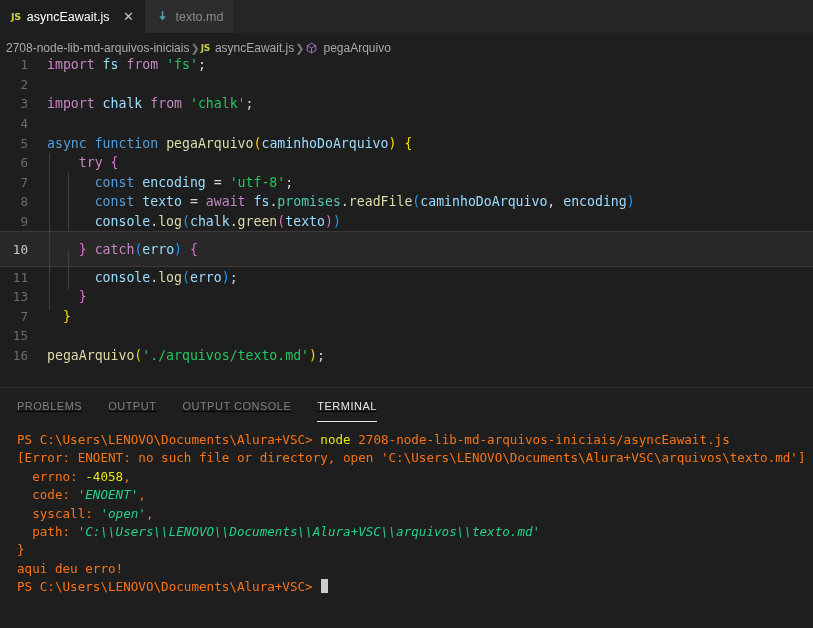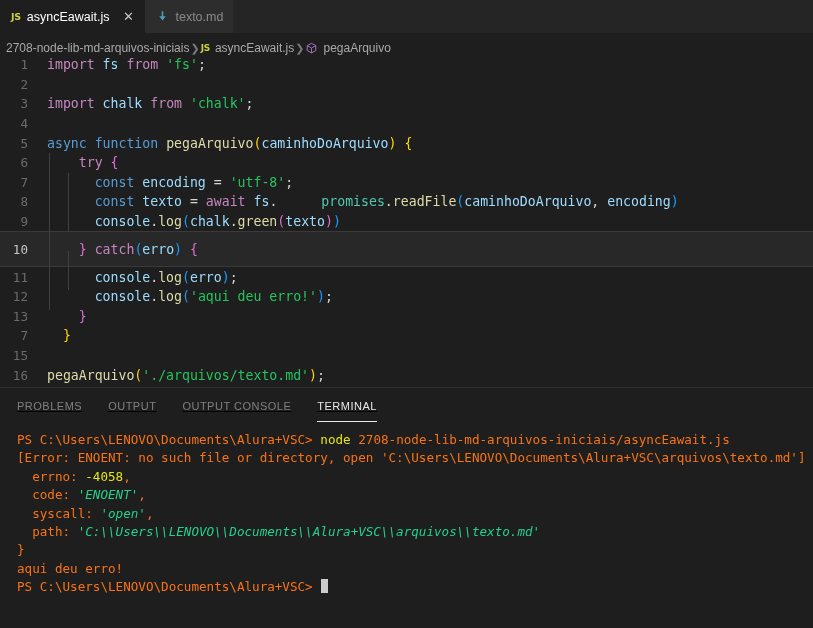--- a/index.html
+++ b/index.html
@@ -127,21 +127,21 @@
   
   .t-kw    { color: #c586c0; }
   .t-kw2   { color: #569cd6; }
   .t-var   { color: #9cdcfe; }
   .t-str   { color: #22c55e; }
   .t-fn    { color: #dcdcaa; }
   .t-plain { color: #d4d4d4; }
   .t-br1   { color: #ffd700; }
   .t-br2   { color: #da70d6; }
   .t-br3   { color: #179fff; }
-  .t-prop  { color: #4ec9b0; margin-left: 44px; }
+  .t-prop  { color: #4ec9b0; }
 
   
   #panel-divider { height: 1px; background: #303030; }
   #panel {
     height: 262px;
     background: #1e1e1e;
     display: flex;
     flex-direction: column;
   }
   #panel-tabs {
@@ -239,21 +239,20 @@
       <div class="code-row"><span class="ln">2</span><span class="code-text"></span></div>
       <div class="code-row"><span class="ln">3</span><span class="code-text"><span class="t-kw">import</span><span class="t-plain"> </span><span class="t-var">chalk</span><span class="t-plain"> </span><span class="t-kw">from</span><span class="t-plain"> </span><span class="t-str">'chalk'</span><span class="t-plain">;</span></span></div>
       <div class="code-row"><span class="ln">4</span><span class="code-text"></span></div>
       <div class="code-row"><span class="ln">5</span><span class="code-text"><span class="t-kw2">async</span><span class="t-plain"> </span><span class="t-kw2">function</span><span class="t-plain"> </span><span class="t-fn">pegaArquivo</span><span class="t-br1">(</span><span class="t-var">caminhoDoArquivo</span><span class="t-br1">)</span><span class="t-plain"> </span><span class="t-br1">{</span></span></div>
       <div class="code-row"><span class="ln">6</span><span class="code-text"><span class="t-plain">    </span><span class="t-kw">try</span><span class="t-plain"> </span><span class="t-br2">{</span></span></div>
       <div class="code-row"><span class="ln">7</span><span class="code-text"><span class="t-plain">      </span><span class="t-kw2">const</span><span class="t-plain"> </span><span class="t-var">encoding</span><span class="t-plain"> = </span><span class="t-str">'utf-8'</span><span class="t-plain">;</span></span></div>
       <div class="code-row"><span class="ln">8</span><span class="code-text"><span class="t-plain">      </span><span class="t-kw2">const</span><span class="t-plain"> </span><span class="t-var">texto</span><span class="t-plain"> = </span><span class="t-kw">await</span><span class="t-plain"> </span><span class="t-var">fs</span><span class="t-plain">.</span><span class="t-prop">promises</span><span class="t-plain">.</span><span class="t-fn">readFile</span><span class="t-br3">(</span><span class="t-var">caminhoDoArquivo</span><span class="t-plain">, </span><span class="t-var">encoding</span><span class="t-br3">)</span></span></div>
       <div class="code-row"><span class="ln">9</span><span class="code-text"><span class="t-plain">      </span><span class="t-var">console</span><span class="t-plain">.</span><span class="t-fn">log</span><span class="t-br3">(</span><span class="t-var">chalk</span><span class="t-plain">.</span><span class="t-fn">green</span><span class="t-br2">(</span><span class="t-var">texto</span><span class="t-br2">)</span><span class="t-br3">)</span></span></div>
       <div class="code-row active-line"><span class="ln">10</span><span class="code-text"><span class="t-plain">    </span><span class="t-br2">}</span><span class="t-plain"> </span><span class="t-kw">catch</span><span class="t-br3">(</span><span class="t-var">erro</span><span class="t-br3">)</span><span class="t-plain"> </span><span class="t-br2">{</span></span></div>
       <div class="code-row"><span class="ln">11</span><span class="code-text"><span class="t-plain">      </span><span class="t-var">console</span><span class="t-plain">.</span><span class="t-fn">log</span><span class="t-br3">(</span><span class="t-var">erro</span><span class="t-br3">)</span><span class="t-plain">;</span></span></div>
-      <div class="code-row"><span class="ln">12</span><span class="code-text"><span class="t-plain">      </span><span class="t-var">console</span><span class="t-plain">.</span><span class="t-fn">log</span><span class="t-br3">(</span><span class="t-str">'aqui deu erro!'</span><span class="t-br3">)</span><span class="t-plain">;</span></span></div>
       <div class="code-row"><span class="ln">13</span><span class="code-text"><span class="t-plain">    </span><span class="t-br2">}</span></span></div>
       <div class="code-row"><span class="ln">7</span><span class="code-text"><span class="t-plain">  </span><span class="t-br1">}</span></span></div>
       <div class="code-row"><span class="ln">15</span><span class="code-text"></span></div>
       <div class="code-row"><span class="ln">16</span><span class="code-text"><span class="t-fn">pegaArquivo</span><span class="t-br1">(</span><span class="t-str">'./arquivos/texto.md'</span><span class="t-br1">)</span><span class="t-plain">;</span></span></div>
     </div>
   <div id="indent-guides">
       <div class="guide" style="left: 49px; top: 98px; height: 19.6px;"></div>
       <div class="guide" style="left: 49px; top: 117.6px; height: 19.6px;"></div>
       <div class="guide" style="left: 67.88px; top: 117.6px; height: 19.6px;"></div>
       <div class="guide" style="left: 49px; top: 137.2px; height: 19.6px;"></div>

